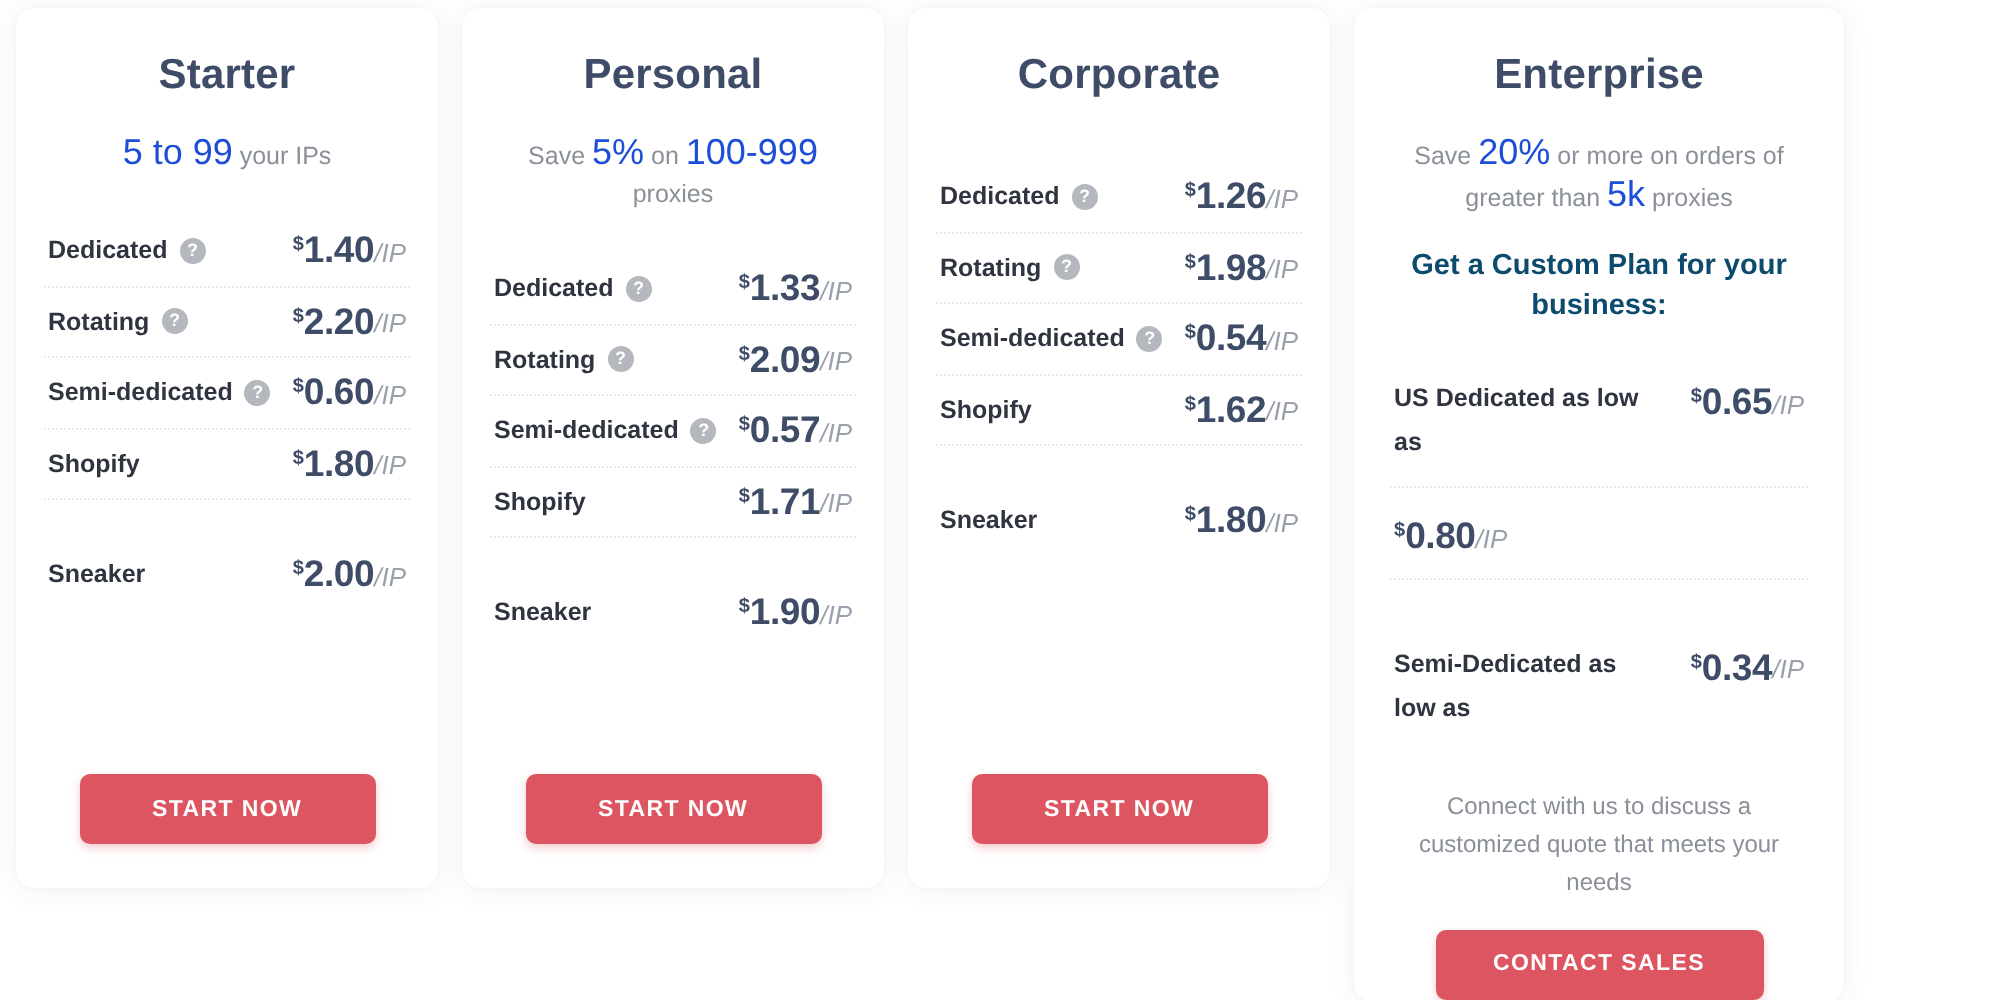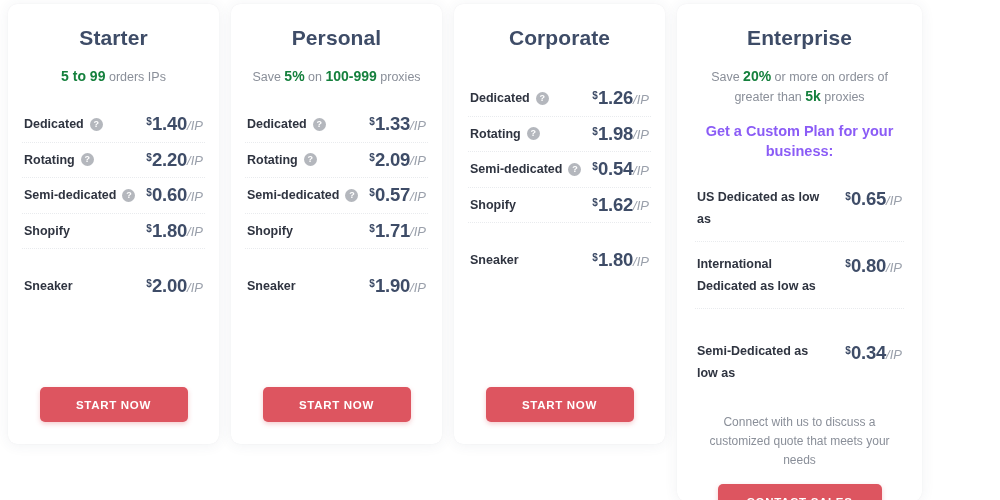--- a/index.html
+++ b/index.html
@@ -36,24 +36,24 @@
     letter-spacing: .1px;
     margin-bottom: 17px;
   }
   .plan-subtitle {
     text-align: center;
     color: #8a8f99;
     font-size: 12.5px;
     line-height: 19px;
     margin-bottom: 6px;
   }
-  .plan-subtitle b { color: #15803d; font-weight: bold; font-size: 14px; }
+  .plan-subtitle b { color: #1d4ed8; font-weight: normal; font-size: 18px; }
   .custom-heading {
     text-align: center;
-    color: #8b5cf6;
+    color: #0c4a6e;
     font-size: 14.5px;
     font-weight: bold;
     line-height: 20px;
     margin-top: 8px;
     margin-bottom: 4px;
   }
 
   .rows { margin-top: 14px; }
   .card.enterprise .rows { margin-top: 10px; }
 
@@ -150,21 +150,21 @@
     line-height: 19px;
     margin-top: 18px;
   }
 </style>
 </head>
 <body>
 
 <div class="pricing-wrap" id="wrap">
     <div class="card standard">
       <div class="plan-title">Starter</div>
-      <div class="plan-subtitle"><b>5 to 99</b><span> orders IPs</span></div>
+      <div class="plan-subtitle"><b>5 to 99</b><span> your IPs</span></div>
       <div class="rows">
         <div class="row">
           <span class="row-label">
             <span>Dedicated</span>
             <span class="help-icon">?</span>
           </span>
           <span class="price">
             <span class="cur">$</span>
             <span class="amt">1.40</span>
             <span class="unit">/IP</span>
@@ -347,21 +347,20 @@
       <div class="rows">
         <div class="row">
           <span class="row-label"><span>US Dedicated as low as</span></span>
           <span class="price">
             <span class="cur">$</span>
             <span class="amt">0.65</span>
             <span class="unit">/IP</span>
           </span>
         </div>
         <div class="row">
-          <span class="row-label"><span>International Dedicated as low as</span></span>
           <span class="price">
             <span class="cur">$</span>
             <span class="amt">0.80</span>
             <span class="unit">/IP</span>
           </span>
         </div>
         <div class="row">
           <span class="row-label"><span>Semi-Dedicated as low as</span></span>
           <span class="price">
             <span class="cur">$</span>

